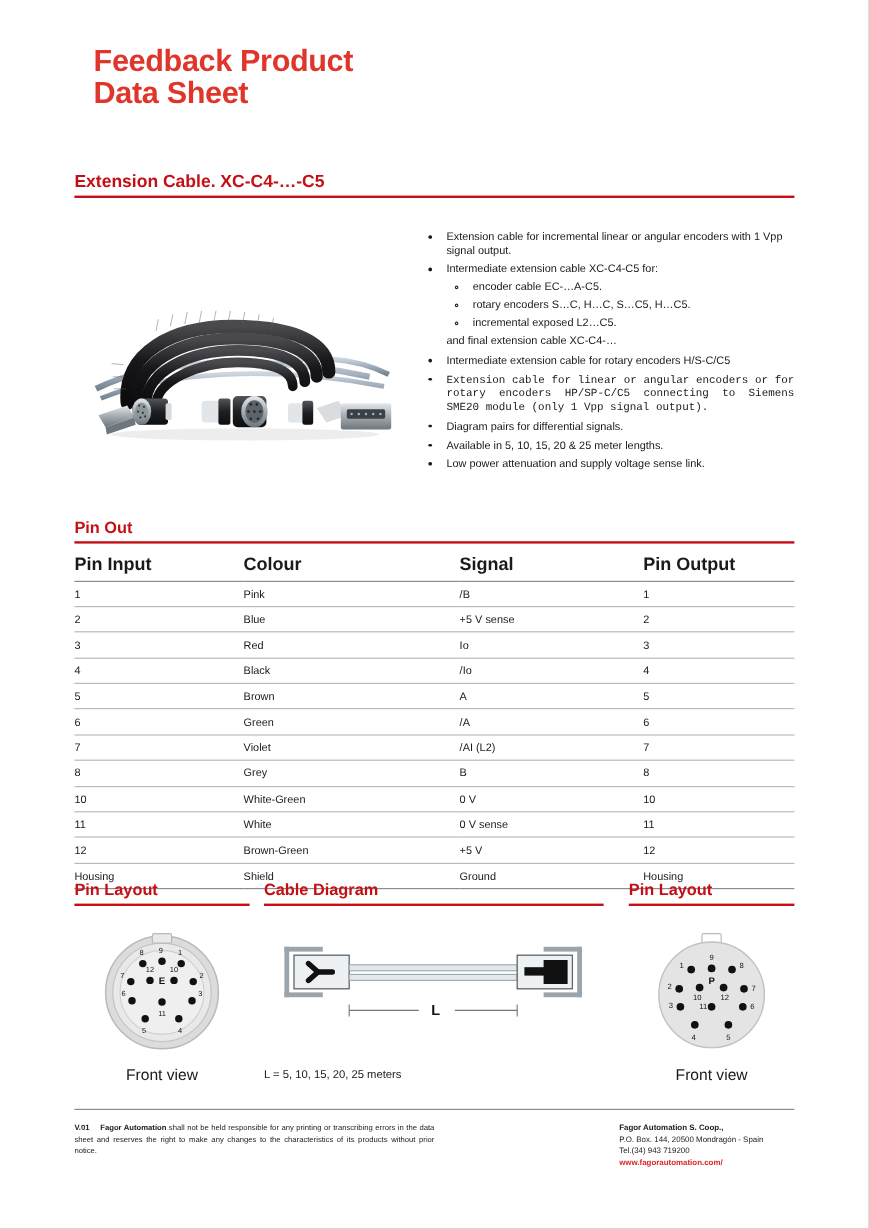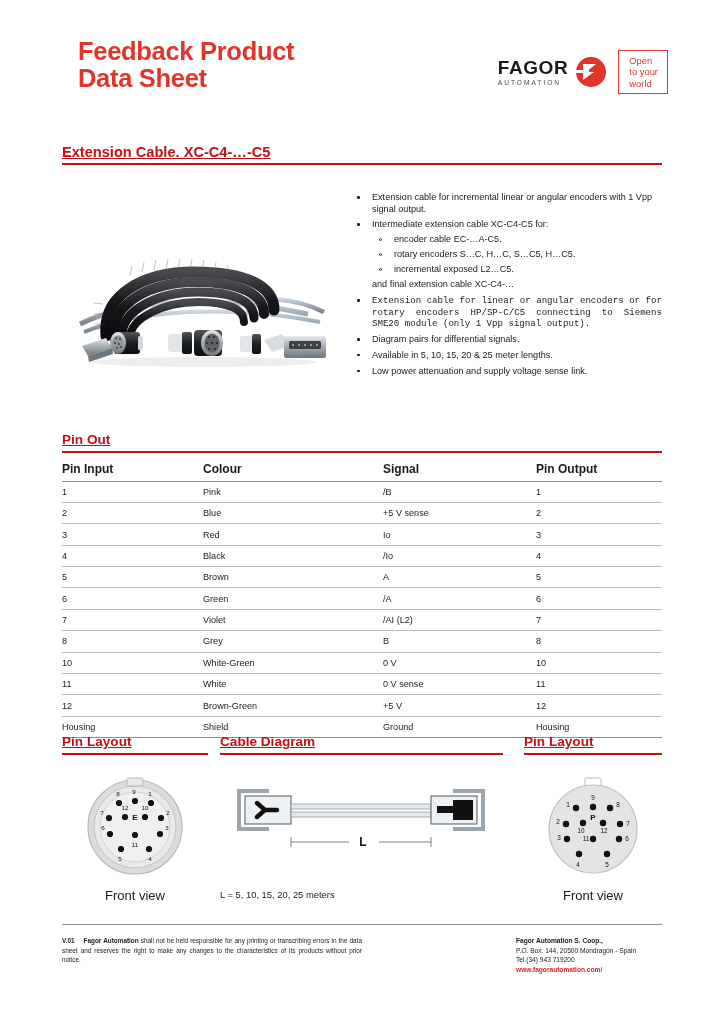--- a/index.html
+++ b/index.html
@@ -119,21 +119,20 @@
     line-height: 11.2px;
     color: #e0352b;
   }
 
   
   .sec-head {
     font-size: 13.6px;
     font-weight: bold;
     color: #c40f14;
     line-height: 16px;
-    text-decoration: underline;
   }
   .sec-rule {
     height: 1.6px;
     background: #c40f14;
     margin-top: 3px;
   }
 
   .title-block {
     position: absolute;
     left: 62px;
@@ -205,21 +204,21 @@
   table.pt {
     width: 100%;
     border-collapse: collapse;
     margin-top: 5px;
     font-size: 9.1px;
     color: #1a1a1a;
   }
   table.pt th {
     text-align: left;
     font-weight: bold;
-    font-size: 12px;
+    font-size: 15px;
     padding: 4px 0 5px 0;
     border-bottom: 0.9px solid #8c8c8c;
     margin-left: 12px;
   }
   table.pt td {
     padding: 5.2px 0 5.2px 0;
     border-bottom: 0.8px solid #b9b9b9;
   }
   table.pt tr:last-child td { border-bottom: 0.9px solid #8c8c8c; }
   .c1 { width: 23.5%; }
@@ -296,38 +295,20 @@
 <body>
 
 <div class="page">
 
   <div class="header">
     <div class="doc-title">
       <span>Feedback Product</span>
       <span class="line2">Data Sheet</span>
     </div>
 
-    <div class="logo">
-      <div class="logo-word">
-        <div class="logo-fagor">FAGOR</div>
-        <div class="logo-automation">AUTOMATION</div>
-      </div>
-      <div class="logo-mark">
-        <div class="circle"></div>
-        <svg class="dart" viewBox="0 0 15 18">
-          <path d="M1,1 L14,1 L4,9 L12,9 L1,17 Z" fill="#ffffff"></path>
-        </svg>
-        <div class="bar"></div>
-      </div>
-      <div class="logo-claim">
-        <span>Open</span>
-        <span>to your</span>
-        <span>world</span>
-      </div>
-    </div>
   </div>
 
   <div class="title-block">
     <div class="sec-head">Extension Cable. XC-C4-…-C5</div>
     <div class="sec-rule"></div>
   </div>
 
   <div class="photo">
     <svg viewBox="0 0 272 142" width="272" height="142">
       <defs>
@@ -455,20 +436,24 @@
         <span class="obullet"></span>
         <span>rotary encoders S…C, H…C, S…C5, H…C5.</span>
       </div>
       <div class="subfeat">
         <span class="obullet"></span>
         <span>incremental exposed L2…C5.</span>
       </div>
       <div class="feat-tail">and final extension cable XC-C4-…</div>
     </div>
 
+    <div class="feat">
+      <span class="bullet"></span>
+      <span>Intermediate extension cable for rotary encoders H/S-C/C5</span>
+    </div>
 
     <div class="feat justify">
       <span class="bullet"></span>
       <span>Extension cable for linear or angular encoders or for rotary encoders HP/SP-C/C5 connecting to Siemens SME20 module (only 1 Vpp signal output).</span>
     </div>
 
     <div class="feat">
       <span class="bullet"></span>
       <span>Diagram pairs for differential signals.</span>
     </div>

